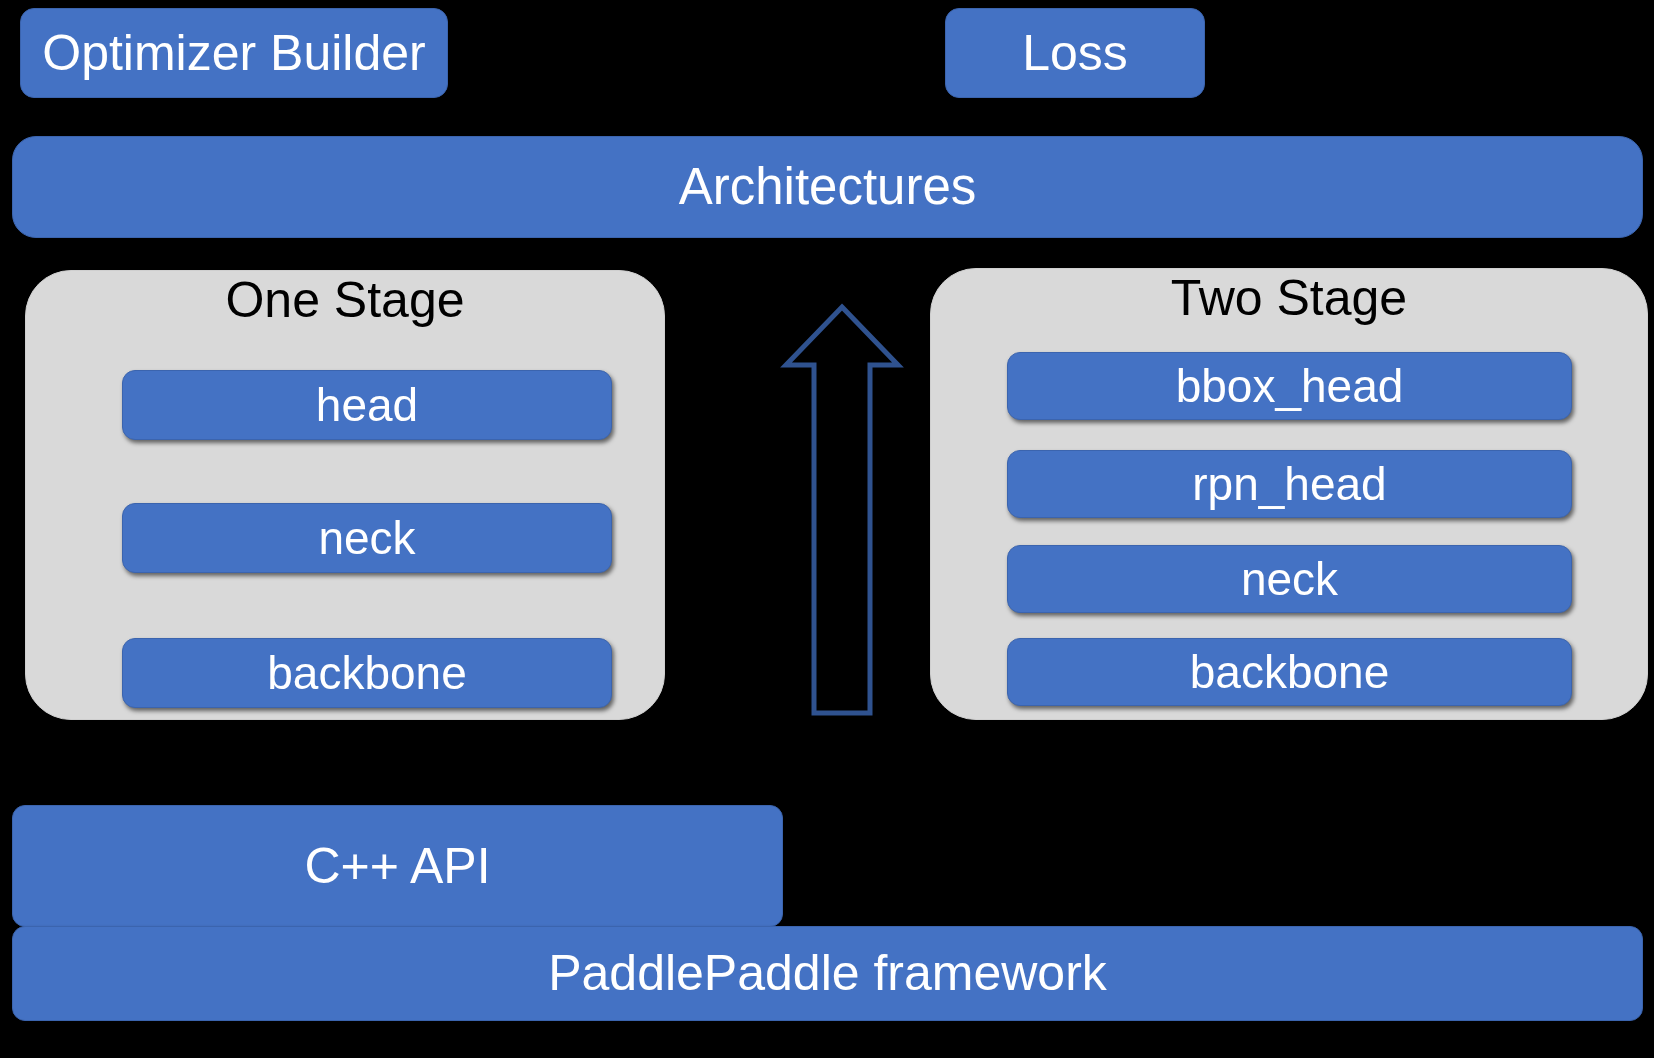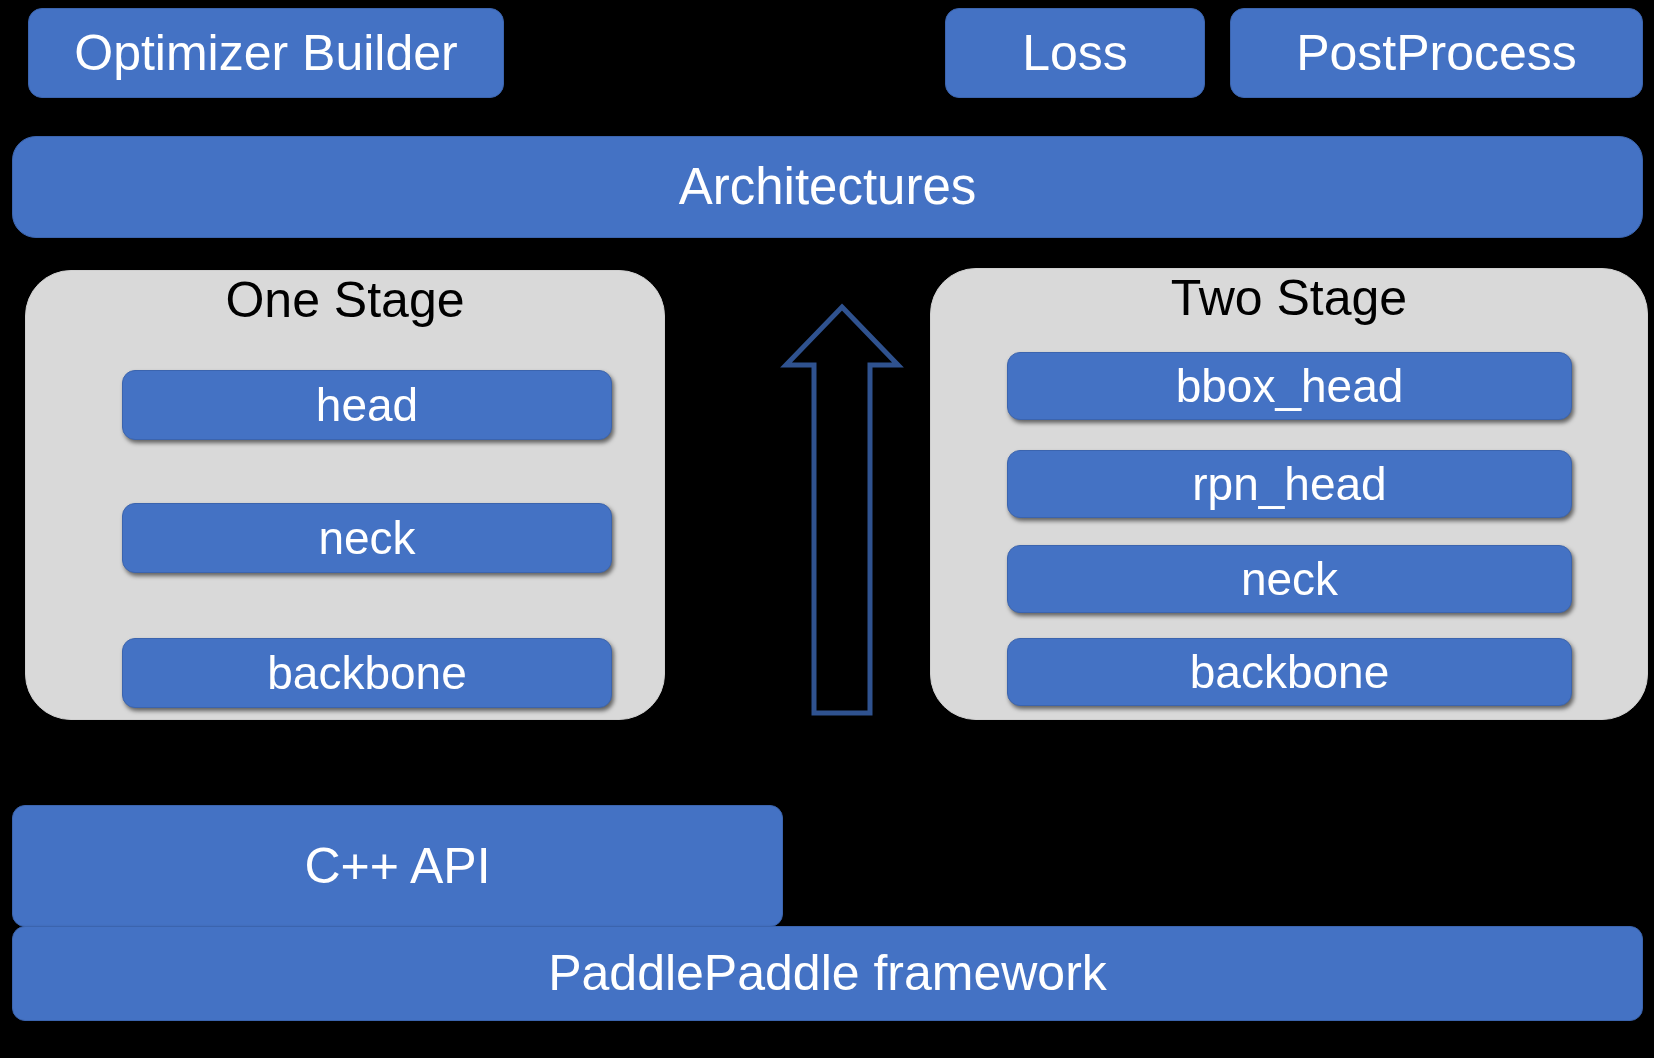--- a/index.html
+++ b/index.html
@@ -72,32 +72,29 @@
   .up-arrow {
     position: absolute;
     pointer-events: none;
   }
 </style>
 </head>
 <body>
 
 <div id="canvas">
 
-  <div class="node top-pill" style="left:28px; top:8px; width:476px; height:90px;">
+  <div class="node top-pill" style="left:20px; top:8px; width:428px; height:90px;">
     <span>Optimizer Builder</span>
   </div>
 
 
   <div class="node top-pill" style="left:945px; top:8px; width:260px; height:90px;">
     <span>Loss</span>
   </div>
 
-  <div class="node top-pill" style="left:1230px; top:8px; width:413px; height:90px;">
-    <span>PostProcess</span>
-  </div>
 
   <div class="node arch-bar" style="left:12px; top:136px; width:1631px; height:102px;">
     <span>Architectures</span>
   </div>
 
   <div class="stage-panel" style="left:25px; top:270px; width:640px; height:450px;"></div>
   <div class="stage-title" style="left:25px; top:275px; width:640px;">One Stage</div>
 
   <div class="node chip" style="left:122px; top:370px; width:490px; height:70px;">
     <span>head</span>

